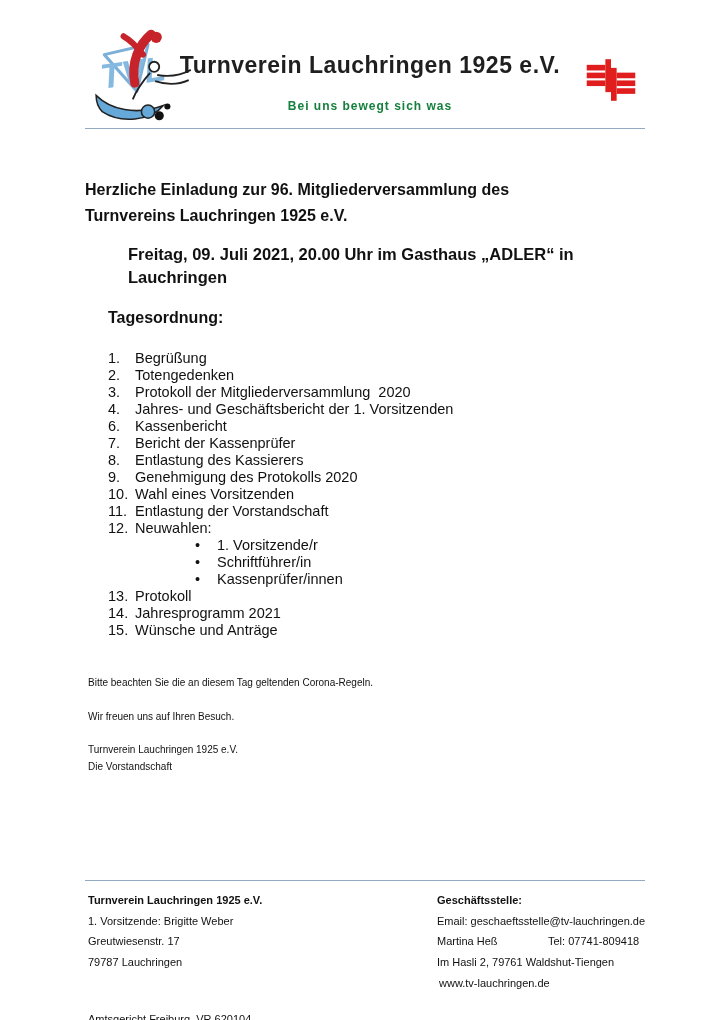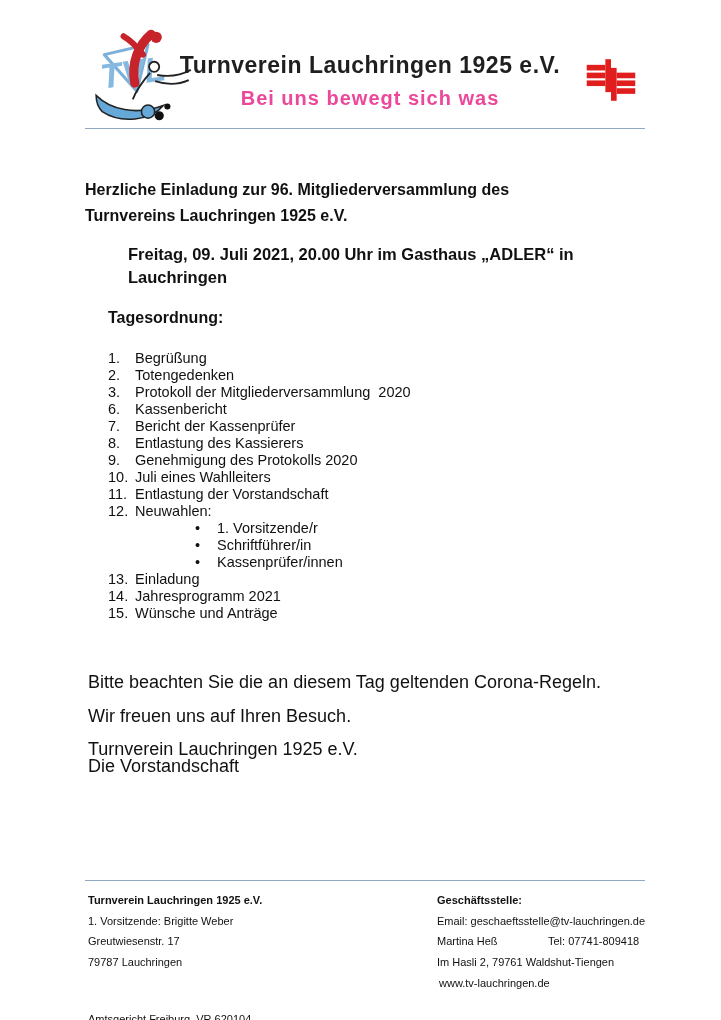--- a/index.html
+++ b/index.html
@@ -4,42 +4,42 @@
 <style>
   * { margin:0; padding:0; box-sizing:border-box; }
   html,body { background:#ffffff; }
   body { font-family:"Liberation Sans", sans-serif; color:#111; }
   .page { position:relative; width:721px; height:1020px; background:#fff; margin:0 auto; overflow:hidden; }
 
   
   .club-logo { position:absolute; left:90px; top:24px; width:112px; height:104px; }
   .head-text { position:absolute; left:150px; top:52px; width:440px; text-align:center; }
   .club-name { font-size:23px; font-weight:bold; color:#1f1f1f; letter-spacing:0.5px; white-space:nowrap; }
-  .tagline { margin-top:8px; font-size:20px; font-weight:bold; color:#ec4899; letter-spacing:1px; white-space:nowrap; }
+  .tagline { margin-top:20px; font-size:12px; font-weight:bold; color:#15803d; letter-spacing:1px; white-space:nowrap; }
   .turnerkreuz { position:absolute; left:585px; top:53px; width:52px; height:54px; }
   .rule { position:absolute; left:85px; width:560px; height:1px; background:#92a9c0; }
   .rule-top { top:128px; }
   .rule-footer { top:880px; }
 
   
   .doc-title { position:absolute; top:177px; left:85px; width:560px; text-align:left;
                font-size:16px; font-weight:bold; line-height:26px; }
   .when { position:absolute; top:243px; left:88px; width:530px;
           font-size:16.5px; font-weight:bold; line-height:23px;margin-left:40px; }
   .agenda-heading { position:absolute; top:309px; left:108px; font-size:16px; font-weight:bold; }
 
   .agenda { position:absolute; top:350px; left:108px; width:480px; font-size:14.5px; line-height:17px; }
   .a-row { white-space:nowrap; }
   .a-num { display:inline-block; width:27px; }
   .a-txt { white-space:pre-wrap; }
   .sub-row { margin-left:87px; white-space:nowrap; }
   .sub-row .bullet { display:inline-block; width:22px; }
   .sub-row .bullet::before { content:"•"; }
 
-  .para { position:absolute; left:88px; font-size:18px; line-height:17px; }
+  .para { position:absolute; left:88px; font-size:10px; line-height:17px; }
   .note-1 { top:674px; }
   .note-2 { top:708px; }
   .signoff { top:741px; }
 
   
   .footer-col { position:absolute; top:890px; font-size:11px; line-height:20.5px; }
   .footer-left { left:88px; width:330px; }
   .footer-right { left:437px; width:220px; }
   .footer-col .bold { font-weight:bold; }
   .contact-name { display:inline-block; width:111px; }
@@ -101,31 +101,32 @@
     <div>Freitag, 09. Juli 2021, 20.00 Uhr im Gasthaus „ADLER“ in</div>
     <div>Lauchringen</div>
   </div>
 
   <div class="agenda-heading">Tagesordnung:</div>
 
   <div class="agenda">
     <div class="a-row"><span class="a-num">1.</span><span class="a-txt">Begrüßung</span></div>
     <div class="a-row"><span class="a-num">2.</span><span class="a-txt">Totengedenken</span></div>
     <div class="a-row"><span class="a-num">3.</span><span class="a-txt">Protokoll der Mitgliederversammlung  2020</span></div>
+    <div class="a-row"><span class="a-num">4.</span><span class="a-txt">Jahres- und Geschäftsbericht der 1. Vorsitzenden</span></div>
     <div class="a-row"><span class="a-num">6.</span><span class="a-txt">Kassenbericht</span></div>
     <div class="a-row"><span class="a-num">7.</span><span class="a-txt">Bericht der Kassenprüfer</span></div>
     <div class="a-row"><span class="a-num">8.</span><span class="a-txt">Entlastung des Kassierers</span></div>
     <div class="a-row"><span class="a-num">9.</span><span class="a-txt">Genehmigung des Protokolls 2020</span></div>
-    <div class="a-row"><span class="a-num">10.</span><span class="a-txt">Juli eines Wahlleiters</span></div>
+    <div class="a-row"><span class="a-num">10.</span><span class="a-txt">Wahl eines Vorsitzenden</span></div>
     <div class="a-row"><span class="a-num">11.</span><span class="a-txt">Entlastung der Vorstandschaft</span></div>
     <div class="a-row"><span class="a-num">12.</span><span class="a-txt">Neuwahlen:</span></div>
     <div class="sub-row"><span class="bullet"></span><span>1. Vorsitzende/r</span></div>
     <div class="sub-row"><span class="bullet"></span><span>Schriftführer/in</span></div>
     <div class="sub-row"><span class="bullet"></span><span>Kassenprüfer/innen</span></div>
-    <div class="a-row"><span class="a-num">13.</span><span class="a-txt">Einladung</span></div>
+    <div class="a-row"><span class="a-num">13.</span><span class="a-txt">Protokoll</span></div>
     <div class="a-row"><span class="a-num">14.</span><span class="a-txt">Jahresprogramm 2021</span></div>
     <div class="a-row"><span class="a-num">15.</span><span class="a-txt">Wünsche und Anträge</span></div>
   </div>
 
   <div class="para note-1">Bitte beachten Sie die an diesem Tag geltenden Corona-Regeln.</div>
   <div class="para note-2">Wir freuen uns auf Ihren Besuch.</div>
   <div class="para signoff">
     <div>Turnverein Lauchringen 1925 e.V.</div>
     <div>Die Vorstandschaft</div>
   </div>

